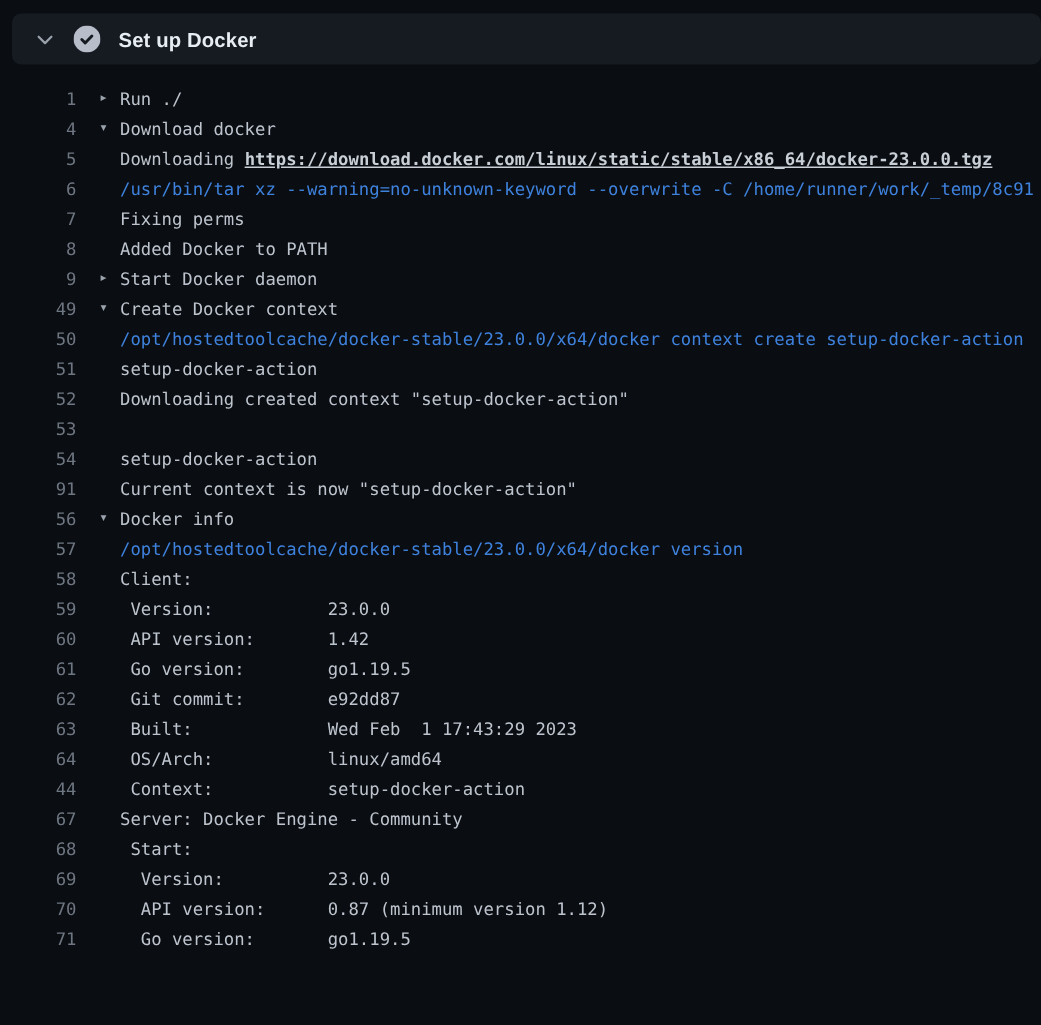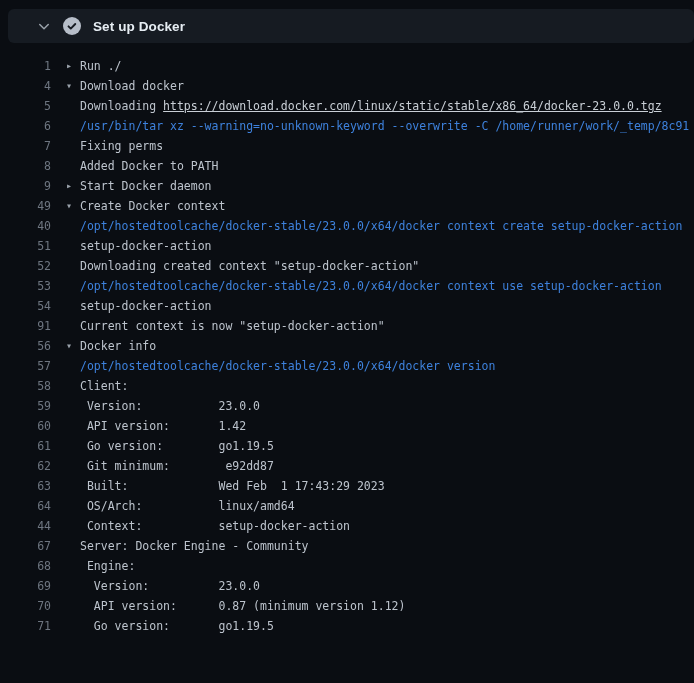--- a/index.html
+++ b/index.html
@@ -18,21 +18,21 @@
   body{font-family:"Liberation Sans",sans-serif;}
 
   .step-header{
     margin:9px 12px 0 8px;
     width:calc(100% - 8px);
     height:34px;
     background:var(--header-bg);
     border-radius:6px;
     display:flex;
     align-items:center;
-    padding-left:28px;
+    padding-left:14px;
     cursor:pointer;
   }
   .chev{
     width:16px;height:16px;color:var(--caret-gray);
     display:flex;align-items:center;justify-content:center;
     margin-right:11px;
   }
   .status{
     width:18px;height:18px;margin-right:12px;
     display:flex;align-items:center;justify-content:center;
@@ -73,21 +73,21 @@
   }
   .log-row .txt{
     flex:1 1 auto;
     color:var(--log-text);
     white-space:pre;
     overflow:hidden;
   }
   .log-row.group{cursor:pointer;}
   .seg-plain{color:var(--log-text);}
   .seg-command{color:var(--command-blue);}
-  .seg-link{color:var(--link-text);text-decoration:underline;cursor:pointer;}
+  .seg-link{color:var(--link-text);text-decoration:underline;cursor:pointer;font-weight:bold;}
 </style>
 </head>
 <body>
 
 <div class="step-header">
   <span class="chev">
     <svg width="16" height="16" viewBox="0 0 16 16" fill="currentColor" aria-hidden="true">
       <path d="M12.78 5.97a.75.75 0 0 1 0 1.06l-4.25 4.25a.75.75 0 0 1-1.06 0L3.22 7.03a.75.75 0 0 1 1.06-1.06L8 9.69l3.72-3.72a.75.75 0 0 1 1.06 0Z"></path>
     </svg>
   </span>
@@ -135,38 +135,37 @@
     <span class="num">9</span>
     <span class="caret">▸</span>
     <span class="txt"><span class="seg-plain">Start Docker daemon</span></span>
   </div>
     <div class="log-row group">
     <span class="num">49</span>
     <span class="caret">▾</span>
     <span class="txt"><span class="seg-plain">Create Docker context</span></span>
   </div>
     <div class="log-row">
-    <span class="num">40</span>
+    <span class="num">50</span>
     <span class="caret"></span>
     <span class="txt"><span class="seg-command">/opt/hostedtoolcache/docker-stable/23.0.0/x64/docker context create setup-docker-action</span></span>
   </div>
     <div class="log-row">
     <span class="num">51</span>
     <span class="caret"></span>
     <span class="txt"><span class="seg-plain">setup-docker-action</span></span>
   </div>
     <div class="log-row">
     <span class="num">52</span>
     <span class="caret"></span>
     <span class="txt"><span class="seg-plain">Downloading created context "setup-docker-action"</span></span>
   </div>
     <div class="log-row">
     <span class="num">53</span>
     <span class="caret"></span>
-    <span class="txt"><span class="seg-command">/opt/hostedtoolcache/docker-stable/23.0.0/x64/docker context use setup-docker-action</span></span>
   </div>
     <div class="log-row">
     <span class="num">54</span>
     <span class="caret"></span>
     <span class="txt"><span class="seg-plain">setup-docker-action</span></span>
   </div>
     <div class="log-row">
     <span class="num">91</span>
     <span class="caret"></span>
     <span class="txt"><span class="seg-plain">Current context is now "setup-docker-action"</span></span>
@@ -197,21 +196,21 @@
     <span class="txt"><span class="seg-plain"> API version:       1.42</span></span>
   </div>
     <div class="log-row">
     <span class="num">61</span>
     <span class="caret"></span>
     <span class="txt"><span class="seg-plain"> Go version:        go1.19.5</span></span>
   </div>
     <div class="log-row">
     <span class="num">62</span>
     <span class="caret"></span>
-    <span class="txt"><span class="seg-plain"> Git minimum:        e92dd87</span></span>
+    <span class="txt"><span class="seg-plain"> Git commit:        e92dd87</span></span>
   </div>
     <div class="log-row">
     <span class="num">63</span>
     <span class="caret"></span>
     <span class="txt"><span class="seg-plain"> Built:             Wed Feb  1 17:43:29 2023</span></span>
   </div>
     <div class="log-row">
     <span class="num">64</span>
     <span class="caret"></span>
     <span class="txt"><span class="seg-plain"> OS/Arch:           linux/amd64</span></span>
@@ -222,21 +221,21 @@
     <span class="txt"><span class="seg-plain"> Context:           setup-docker-action</span></span>
   </div>
     <div class="log-row">
     <span class="num">67</span>
     <span class="caret"></span>
     <span class="txt"><span class="seg-plain">Server: Docker Engine - Community</span></span>
   </div>
     <div class="log-row">
     <span class="num">68</span>
     <span class="caret"></span>
-    <span class="txt"><span class="seg-plain"> Engine:</span></span>
+    <span class="txt"><span class="seg-plain"> Start:</span></span>
   </div>
     <div class="log-row">
     <span class="num">69</span>
     <span class="caret"></span>
     <span class="txt"><span class="seg-plain">  Version:          23.0.0</span></span>
   </div>
     <div class="log-row">
     <span class="num">70</span>
     <span class="caret"></span>
     <span class="txt"><span class="seg-plain">  API version:      0.87 (minimum version 1.12)</span></span>

